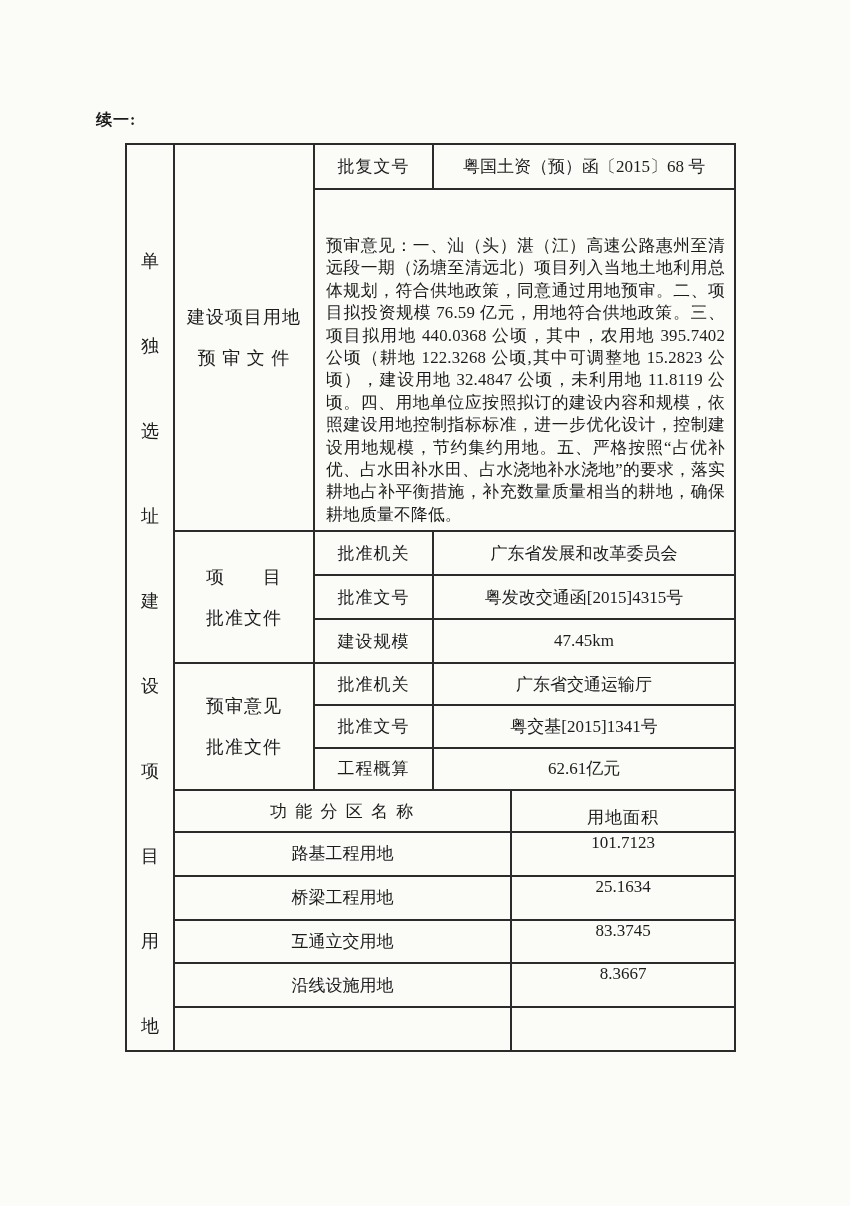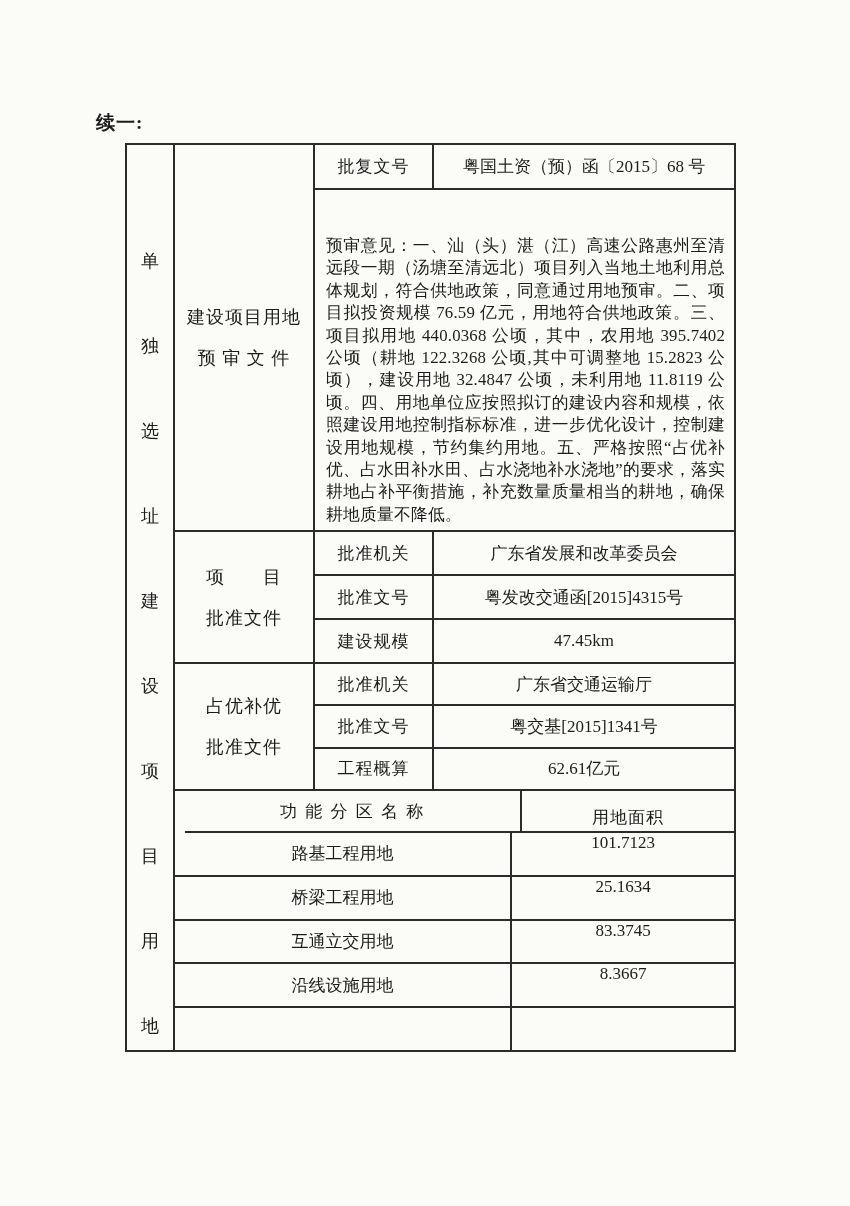--- a/index.html
+++ b/index.html
@@ -6,21 +6,21 @@
   html, body {
     width: 850px; height: 1206px;
     background: #fbfbf8;
     font-family: "Liberation Serif", "DejaVu Serif", serif;
     color: #1c1c1c;
     position: relative;
     overflow: hidden;
   }
   .page-label {
     position: absolute; left: 96px; top: 110px;
-    font-size: 19px; font-weight: bold; letter-spacing: 1px;
+    font-size: 16px; font-weight: bold; letter-spacing: 1px;
   }
   .doc-table {
     position: absolute; left: 125px; top: 143px;
     width: 611px; height: 909px;
     border: 2px solid #2b2b2b;
     display: flex;
   }
   
   .side-col {
     width: 48px;
@@ -71,21 +71,21 @@
     line-height: 22.4px;
     text-align: justify;
     letter-spacing: 0.2px;
     margin-top: 40px;
   }
 
   
   .zones { flex: 1; display: flex; flex-direction: column; }
   .zone-row { display: flex; border-bottom: 2px solid #2b2b2b; flex: 1; }
   .zone-row:last-child { border-bottom: none; }
-  .zone-row.zone-header { flex: none; height: 42px; margin-left: 10px; }
+  .zone-row.zone-header { flex: none; height: 42px; }
   .zone-name {
     width: 337px;
     border-right: 2px solid #2b2b2b;
     display: flex; align-items: center; justify-content: center;
     font-size: 17px;
   }
   .zone-area {
     flex: 1;
     display: flex; justify-content: center;
     align-items: flex-start;
@@ -146,21 +146,21 @@
         </div>
         <div class="field-row grow noline">
           <div class="field-label">建设规模</div>
           <div class="field-value">47.45km</div>
         </div>
       </div>
     </div>
 
     <div class="section sec-design">
       <div class="sec-title">
-        <span>占优补优</span>
+        <span>预审意见</span>
         <span>批准文件</span>
       </div>
       <div class="sec-rows">
         <div class="field-row grow">
           <div class="field-label">批准机关</div>
           <div class="field-value">广东省交通运输厅</div>
         </div>
         <div class="field-row grow">
           <div class="field-label">批准文号</div>
           <div class="field-value">粤交基[2015]1341号</div>

